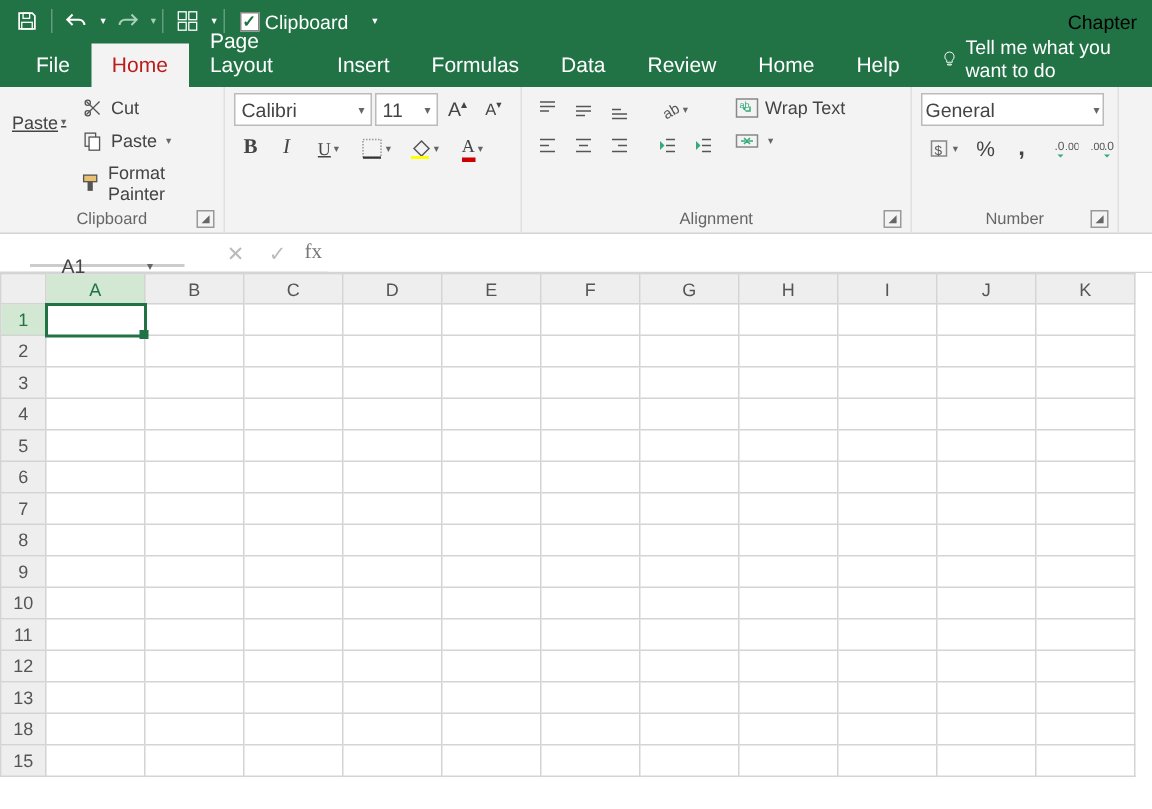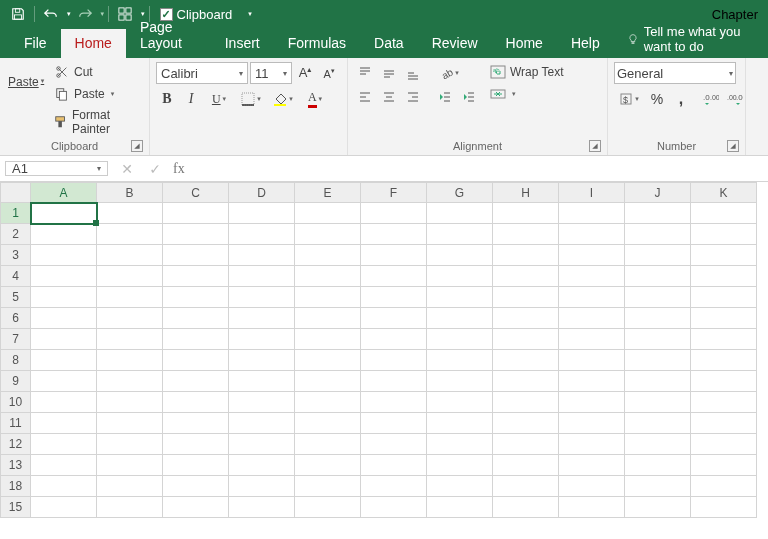--- a/index.html
+++ b/index.html
@@ -47,21 +47,21 @@
   .font-name { width: 92px; }
   .font-size { width: 42px; }
   .sq-btn { width: 22px; height: 22px; display: flex; align-items: center; justify-content: center; cursor: pointer; }
   .sq-btn.split { width: 30px; border: 1px solid transparent; }
   
   
   .align-grid .sq-btn svg line, .align-grid .sq-btn svg rect { stroke: #555; }
   
   
   .formula-row { height: 26px; border-bottom: 1px solid #d4d4d4; display: flex; align-items: stretch; background: #fff; }
-  .name-box { width: 103px; border-right: 1px solid #ccc; display: flex; align-items: center; padding: 0 6px; font-size: 13px; position: relative; background: #fff; border: 1px solid #ccc; margin: 5px; }
+  .name-box { width: 103px; border-right: 1px solid #ccc; display: flex; align-items: center; padding: 0 20px; font-size: 13px; position: relative; background: #fff; border: 1px solid #ccc; margin: 20px; }
   .name-box .arrow { margin-left: auto; font-size: 8px; color: #666; }
   .fx-btns { display: flex; align-items: center; padding: 0 4px; gap: 8px; color: #bbb; }
   .fx-btn { width: 20px; text-align: center; cursor: pointer; font-size: 14px; }
   .fx-label { font-family: "Times New Roman", serif; color: #777; font-size: 14px; text-align: right; }
   .formula-input { flex: 1; border: none; padding: 0 6px; font-size: 13px; outline: none; }
   
   
   .grid-wrap { position: relative; overflow: hidden; height: calc(539px - 28px - 30px - 98px - 26px); }
   .sheet { border-collapse: collapse; table-layout: fixed; }
   .sheet th, .sheet td { border: 1px solid #d4d4d4; font-weight: normal; }

